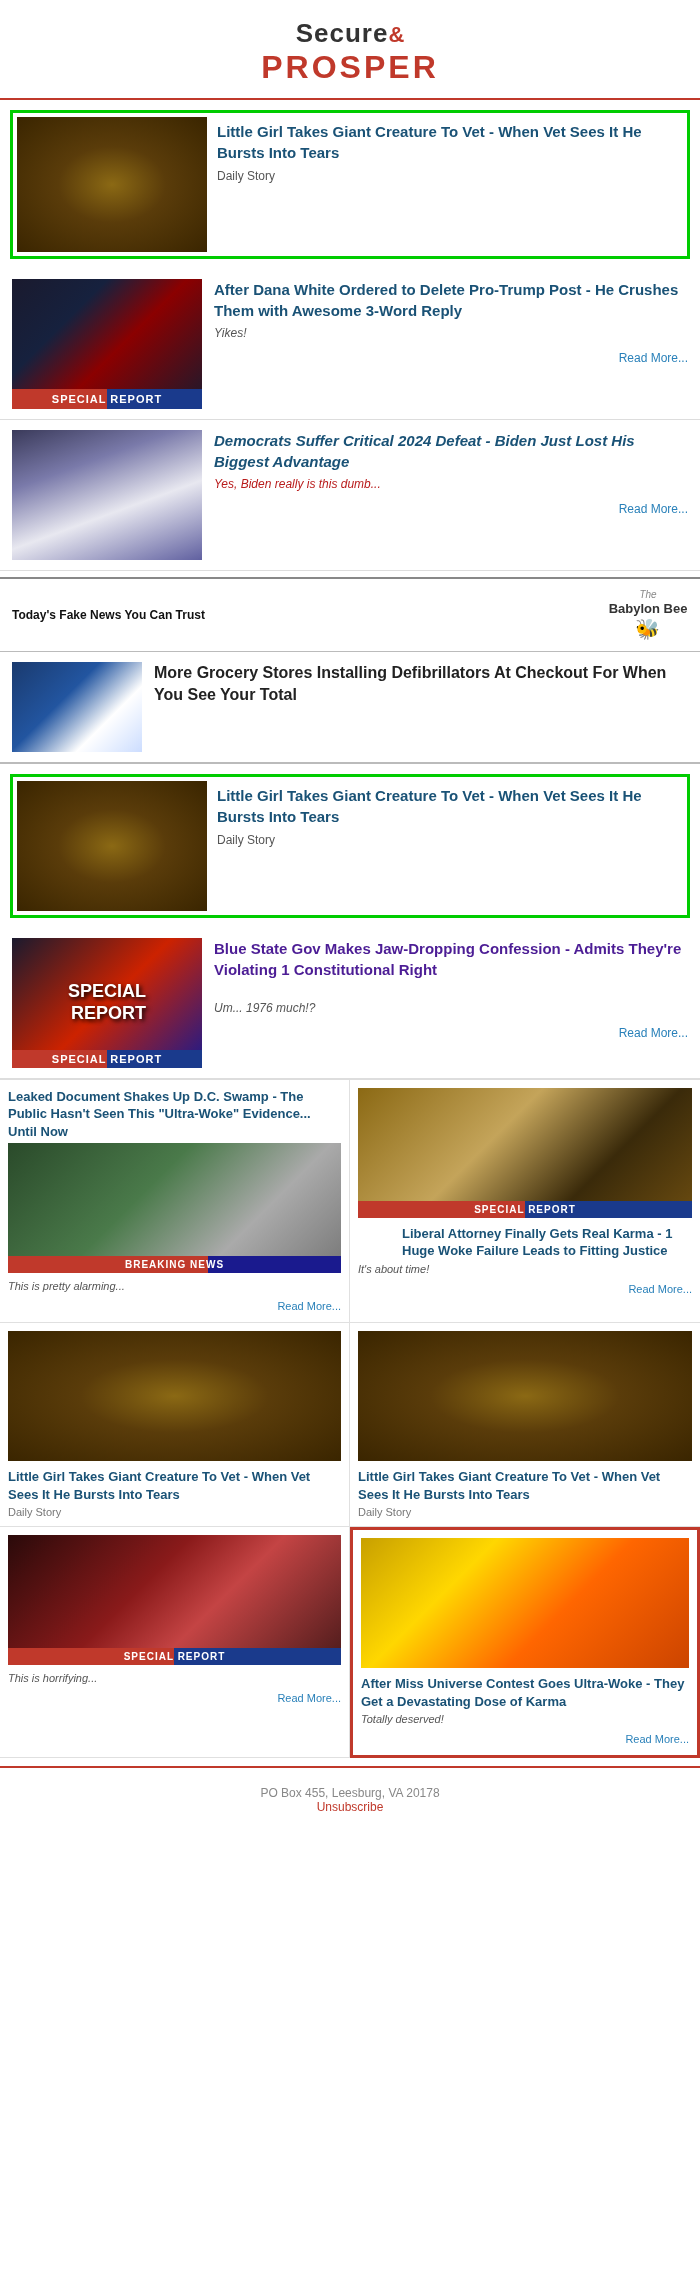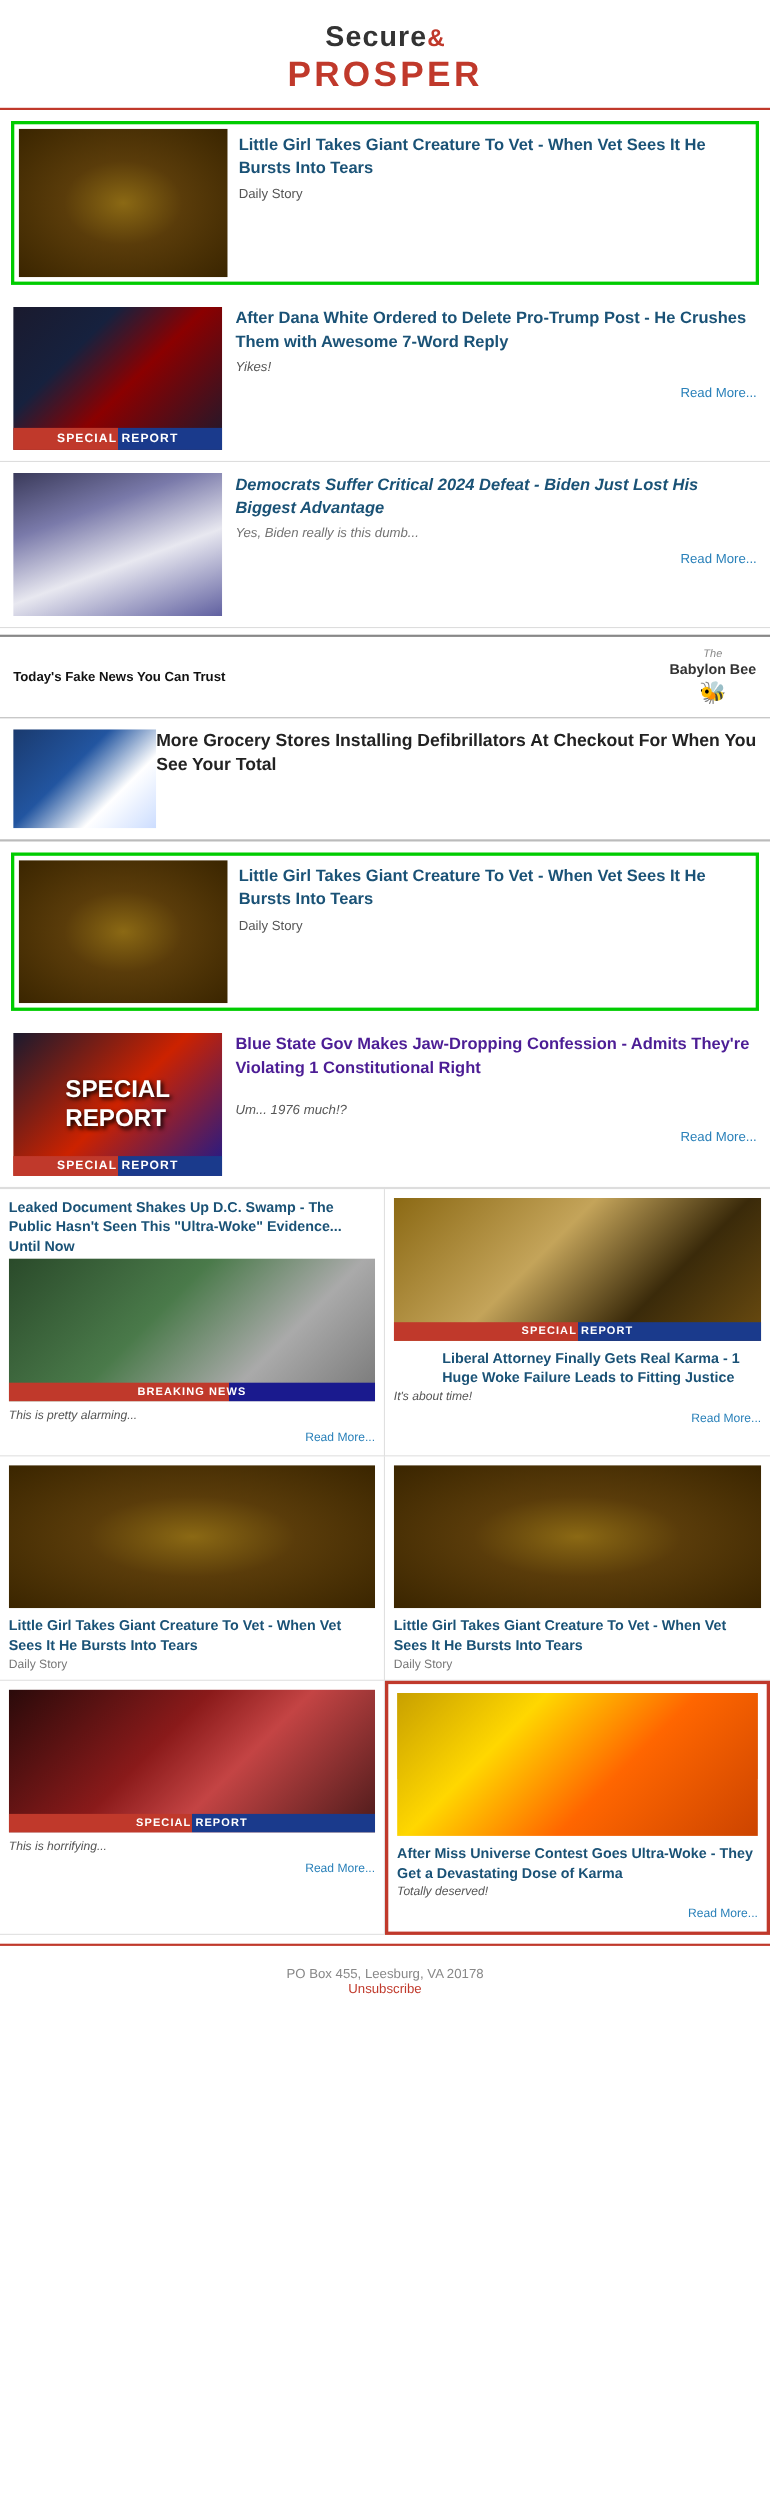--- a/index.html
+++ b/index.html
@@ -29,47 +29,47 @@
     <div style="font-size:12px; color:#555;">Daily Story</div>
   </div>
 </div>
 
 <div style="display:flex; flex-direction:row; gap:12px; padding:10px 12px; border-bottom:1px solid #ddd; align-items:flex-start;">
   <div style="flex-shrink:0; width:190px; height:130px; position:relative; overflow:hidden;">
     <div style="width:100%; height:100%; background: linear-gradient(135deg, #1a1a2e 0%, #16213e 30%, #8b0000 55%, #1a1a2e 100%);"></div>
     <div style="position:absolute; bottom:0; left:0; right:0; background: linear-gradient(90deg, #c0392b 50%, #1a3a8c 50%); color:#fff; font-size:11px; font-weight:900; text-align:center; padding:4px; text-transform:uppercase; letter-spacing:1px;">SPECIAL REPORT</div>
   </div>
   <div style="flex:1;">
-    <div style="font-size:15px; font-weight:bold; color:#1a5276; line-height:1.4; margin-bottom:5px;">After Dana White Ordered to Delete Pro-Trump Post - He Crushes Them with Awesome 7-Word Reply</div>
+    <div style="font-size:15px; font-weight:bold; color:#1a5276; line-height:1.4; margin-bottom:5px;">After Dana White Ordered to Delete Pro-Trump Post - He Crushes Them with Awesome 3-Word Reply</div>
     <div style="font-size:12px; color:#555; font-style:italic; margin-bottom:8px;">Yikes!</div>
     <div style="text-align:right;"><a href="#" style="font-size:12px; color:#2980b9; text-decoration:none;">Read More...</a></div>
   </div>
 </div>
 
 <div style="display:flex; flex-direction:row; gap:12px; padding:10px 12px; border-bottom:1px solid #ddd; align-items:flex-start;">
   <div style="flex-shrink:0; width:190px; height:130px; position:relative; overflow:hidden;">
     <div style="width:100%; height:100%; background: linear-gradient(160deg, #3a3a5a 0%, #7a7aaa 30%, #e8e8f0 60%, #6060a0 100%);"></div>
   </div>
   <div style="flex:1;">
     <div style="font-size:15px; font-weight:bold; color:#1a5276; line-height:1.4; margin-bottom:5px;font-style:italic;">Democrats Suffer Critical 2024 Defeat - Biden Just Lost His Biggest Advantage</div>
-    <div style="font-size:12px; color:#737373; font-style:italic; margin-bottom:8px;">Yes, Biden really is this dumb...</div>
+    <div style="font-size:12px; color:#b91c1c; font-style:italic; margin-bottom:8px;">Yes, Biden really is this dumb...</div>
     <div style="text-align:right;"><a href="#" style="font-size:12px; color:#2980b9; text-decoration:none;">Read More...</a></div>
   </div>
 </div>
 
 <div style="display:flex; align-items:center; border-top:2px solid #888; border-bottom:1px solid #bbb; padding:10px 12px; background:#fff; gap:10px; margin-top:6px;">
   <div style="font-size:12px; font-weight:900; color:#111; flex:1;">Today's Fake News You Can Trust</div>
   <div style="text-align:center; min-width:80px;">
     <div style="font-size:10px; font-style:italic; color:#888; line-height:1.2;">The</div>
     <div style="font-size:13px; font-weight:bold; color:#333; line-height:1.2;">Babylon Bee</div>
     <div style="font-size:20px;">🐝</div>
   </div>
 </div>
 
-<div style="display:flex; flex-direction:row; padding:10px 12px; border-bottom:2px solid #bbb; align-items:flex-start;">
+<div style="display:flex; flex-direction:row; gap:12px; padding:10px 12px; border-bottom:2px solid #bbb; align-items:flex-start;">
   <div style="flex-shrink:0; width:130px; height:90px; overflow:hidden;">
     <div style="width:100%; height:100%; background: linear-gradient(135deg, #1a3a6e 0%, #2255a0 40%, #ffffff 70%, #ccddff 100%);"></div>
   </div>
   <div style="flex:1;">
     <div style="font-size:16px; font-weight:bold; color:#222; line-height:1.4;">More Grocery Stores Installing Defibrillators At Checkout For When You See Your Total</div>
   </div>
 </div>
 
 <div style="border:3px solid #00cc00; margin:10px; display:flex; flex-direction:row; gap:10px; align-items:flex-start; padding:4px;">
   <div style="flex-shrink:0; width:190px; height:130px; overflow:hidden;">
@@ -77,21 +77,21 @@
   </div>
   <div style="flex:1; padding:4px 4px 4px 0;">
     <div style="font-size:15px; font-weight:bold; color:#1a5276; line-height:1.4; margin-bottom:6px;">Little Girl Takes Giant Creature To Vet - When Vet Sees It He Bursts Into Tears</div>
     <div style="font-size:12px; color:#555;">Daily Story</div>
   </div>
 </div>
 
 <div style="display:flex; flex-direction:row; gap:12px; padding:10px 12px; border-bottom:1px solid #ddd; align-items:flex-start;">
   <div style="flex-shrink:0; width:190px; height:130px; position:relative; overflow:hidden;">
     <div style="width:100%; height:100%; background: linear-gradient(135deg, #1a1a2e 0%, #cc2200 50%, #1a1a8e 100%); display:flex; align-items:center; justify-content:center;">
-      <span style="color:white; font-weight:900; font-size:22px; text-shadow:2px 2px 4px #000; text-align:left; line-height:1.2;">SPECIAL<br>REPORT</span>
+      <span style="color:white; font-weight:900; font-size:18px; text-shadow:2px 2px 4px #000; text-align:right; line-height:1.2;">SPECIAL<br>REPORT</span>
     </div>
     <div style="position:absolute; bottom:0; left:0; right:0; background: linear-gradient(90deg, #c0392b 50%, #1a3a8c 50%); color:#fff; font-size:11px; font-weight:900; text-align:center; padding:3px; text-transform:uppercase; letter-spacing:1px;">SPECIAL REPORT</div>
   </div>
   <div style="flex:1;">
     <div style="font-size:15px; font-weight:bold; color:#4c1d95; line-height:1.4; margin-bottom:21px;">Blue State Gov Makes Jaw-Dropping Confession - Admits They're Violating 1 Constitutional Right</div>
     <div style="font-size:12px; color:#555; font-style:italic; margin-bottom:8px;">Um... 1976 much!?</div>
     <div style="text-align:right;"><a href="#" style="font-size:12px; color:#2980b9; text-decoration:none;">Read More...</a></div>
   </div>
 </div>
 

